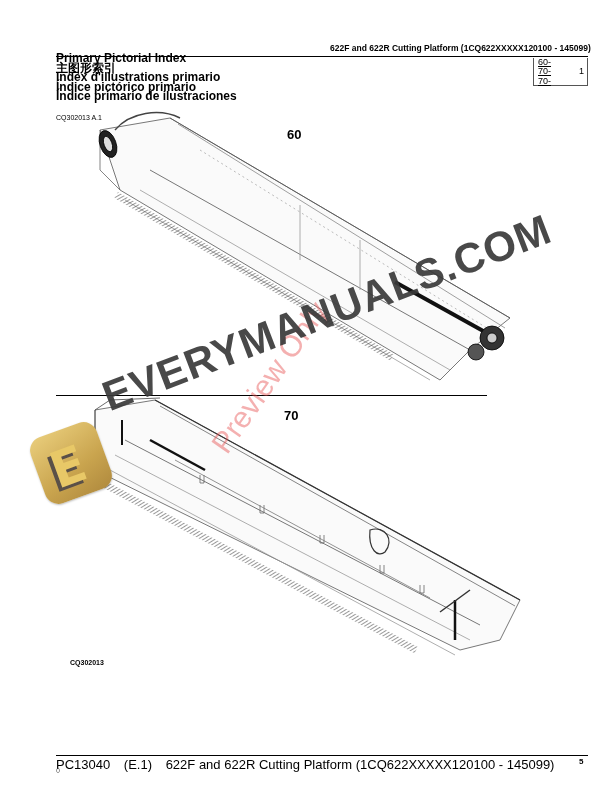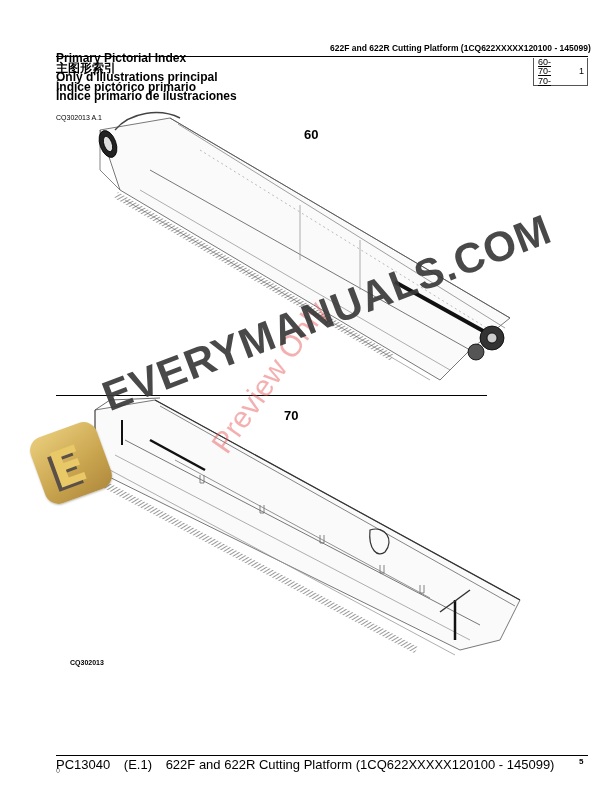--- a/index.html
+++ b/index.html
@@ -35,21 +35,21 @@
 </style>
 </head>
 <body>
 
 <div class="abs hdr-title">622F and 622R Cutting Platform (1CQ622XXXXX120100 - 145099)</div>
 <div class="abs hdr-rule"></div>
 
 <div class="abs idx-titles">
   <div>Primary Pictorial Index</div>
   <div>主图形索引</div>
-  <div>Only d'illustrations principal</div>
+  <div>Index d'illustrations primario</div>
   <div>Índice pictórico primario</div>
   <div>Índice primario de ilustraciones</div>
 </div>
 <div class="abs idx-code">CQ302013 A.1</div>
 
 <div class="abs pgbox">
   <div class="row">
     <span>60-</span>
     <span class="num"></span>
   </div>
@@ -109,21 +109,21 @@
       <path d="M200,475 v8 h4 v-8"></path>
         <path d="M260,505 v8 h4 v-8"></path>
       <path d="M320,535 v8 h4 v-8"></path>
         <path d="M380,565 v8 h4 v-8"></path>
       <path d="M420,585 v8 h4 v-8"></path>
     </g>
     <line x1="175" y1="460" x2="430" y2="598" stroke="#777"></line>
   </g>
 </svg>
 
-<div class="abs fig-label" style="left:304px;top:127px;">60</div>
+<div class="abs fig-label" style="left:287px;top:127px;">60</div>
 <div class="abs sep-rule"></div>
 <div class="abs fig-label" style="left:284px;top:408px;">70</div>
 <div class="abs fig-code">CQ302013</div>
 
 <div class="abs wm-preview">Preview Only</div>
 <div class="abs wm-text">EVERYMANUALS.COM</div>
 <div class="abs wm-logo">
   <span class="glyph">E</span>
 </div>
 

